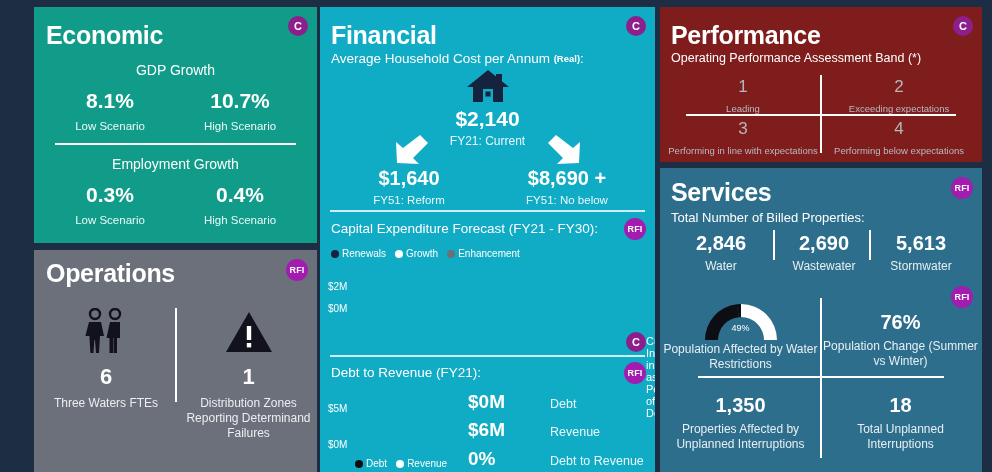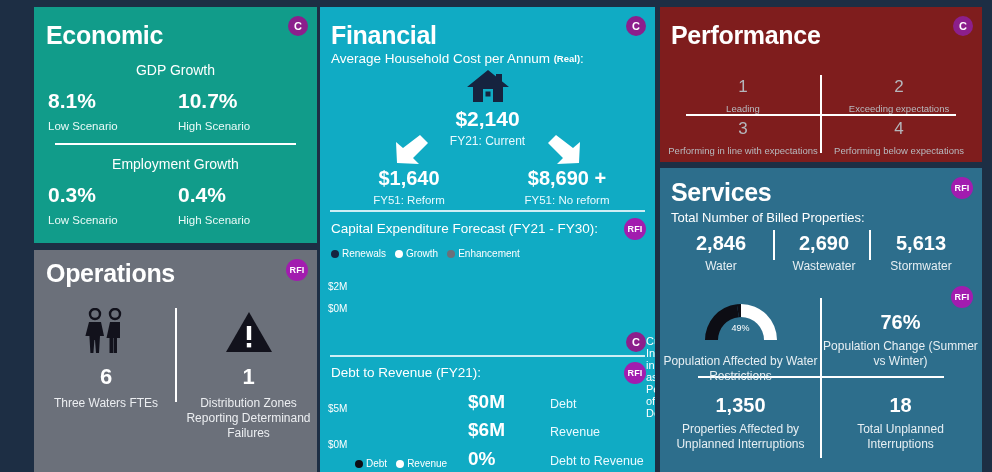--- a/index.html
+++ b/index.html
@@ -34,21 +34,21 @@
   .rule-h { background: #ffffff; height: 2px; }
   .rule-v { background: #ffffff; width: 2px; }
 
   
   #economic {
     left: 34px; top: 7px; width: 283px; height: 236px;
     background: #119c8a;
   }
   #economic .ptitle { position: absolute; left: 12px; top: 14px; }
   .eco-sec-title { position: absolute; width: 100%; text-align: center; font-size: 14px; color: #ffffff; }
-  .eco-cell { position: absolute; }
+  .eco-cell { position: absolute; text-align: center; }
   .eco-val { font-size: 21px; font-weight: bold; color: #ffffff; }
   .eco-lab { font-size: 11.5px; color: #eafaf7; margin-top: 7px; }
 
   
   #operations {
     left: 34px; top: 250px; width: 283px; height: 222px;
     background: #6b707a;
   }
   #operations .ptitle { position: absolute; left: 12px; top: 9px; }
   .op-col { position: absolute; top: 52px; width: 120px; text-align: center; }
@@ -205,21 +205,21 @@
       <div class="l">FY51: Reform</div>
     </div>
 
     <div class="fin-branch" style="left:172px;">
       <div class="arrow">
         <svg width="44" height="32" viewBox="0 0 44 32">
           <path d="M11 2 L3 10 L18 25 L12 31 L34 30 L35 9 L28 15 Z" fill="#ffffff"></path>
         </svg>
       </div>
       <div class="v">$8,690 +</div>
-      <div class="l">FY51: No reform</div>
+      <div class="l">FY51: No below</div>
     </div>
 
     <div class="fin-divider" style="top:203px;"></div>
 
     <div class="sec-head" style="left:11px; top:214px;">Capital Expenditure Forecast (FY21 - FY30):</div>
     <div class="badge badge-rfi" style="right:9px; top:211px;">RFI</div>
 
     <div class="legend" style="left:11px; top:241px;">
       <div><span class="d" style="background:#16233f"></span><span>Renewals</span></div>
       <div><span class="d" style="background:#ffffff"></span><span>Growth</span></div>
@@ -258,20 +258,21 @@
     </div>
     <div class="dr-row" style="left:148px; top:441px;">
       <div class="dr-val">0%</div>
       <div class="dr-lab">Debt to Revenue</div>
     </div>
   </div>
 
   <div class="panel" id="performance">
     <div class="ptitle">Performance</div>
     <div class="badge badge-c" style="right:9px; top:9px;">C</div>
+    <div id="perf-sub">Operating Performance Assessment Band (*)</div>
 
     <div class="rule-v" style="position:absolute; left:160px; top:68px; height:78px;"></div>
     <div class="rule-h" style="position:absolute; left:26px; top:107px; width:270px;"></div>
 
     <div class="perf-cell" style="left:8px; top:70px;">
       <div class="perf-num">1</div>
       <div class="perf-lab">Leading</div>
     </div>
     <div class="perf-cell" style="left:164px; top:70px;">
       <div class="perf-num">2</div>
@@ -314,21 +315,21 @@
 
     <div class="svc-q" style="left:3px; top:128px;">
       <div style="position:relative; height:44px;">
         <svg width="86" height="46" viewBox="0 0 86 46" style="display:block; margin:0 auto;">
           <path d="M7 44 A36 36 0 0 1 38.8 8.3 L40.9 21.2 A23 23 0 0 0 20 44 Z" fill="#0d0d14"></path>
           <path d="M43 8 A36 36 0 0 1 79 44 L66 44 A23 23 0 0 0 43 21 Z" fill="#ffffff"></path>
           <path d="M38.8 8.3 A36 36 0 0 1 43 8 L43 21 A23 23 0 0 0 40.9 21.2 Z" fill="#0d0d14"></path>
         </svg>
         <div class="gauge-lab" style="top:27px;">49%</div>
       </div>
-      <div class="l" style="font-size:12px; color:#e7eff3; line-height:1.25; margin-top:14px;">Population Affected by Water Restrictions</div>
+      <div class="l" style="font-size:12px; color:#e7eff3; line-height:1.25; margin-top:2px;">Population Affected by Water Restrictions</div>
     </div>
 
     <div class="svc-q" style="left:163px; top:143px;">
       <div class="v">76%</div>
       <div class="l">Population Change (Summer vs Winter)</div>
     </div>
 
     <div class="svc-q" style="left:3px; top:226px;">
       <div class="v">1,350</div>
       <div class="l">Properties Affected by Unplanned Interruptions</div>

